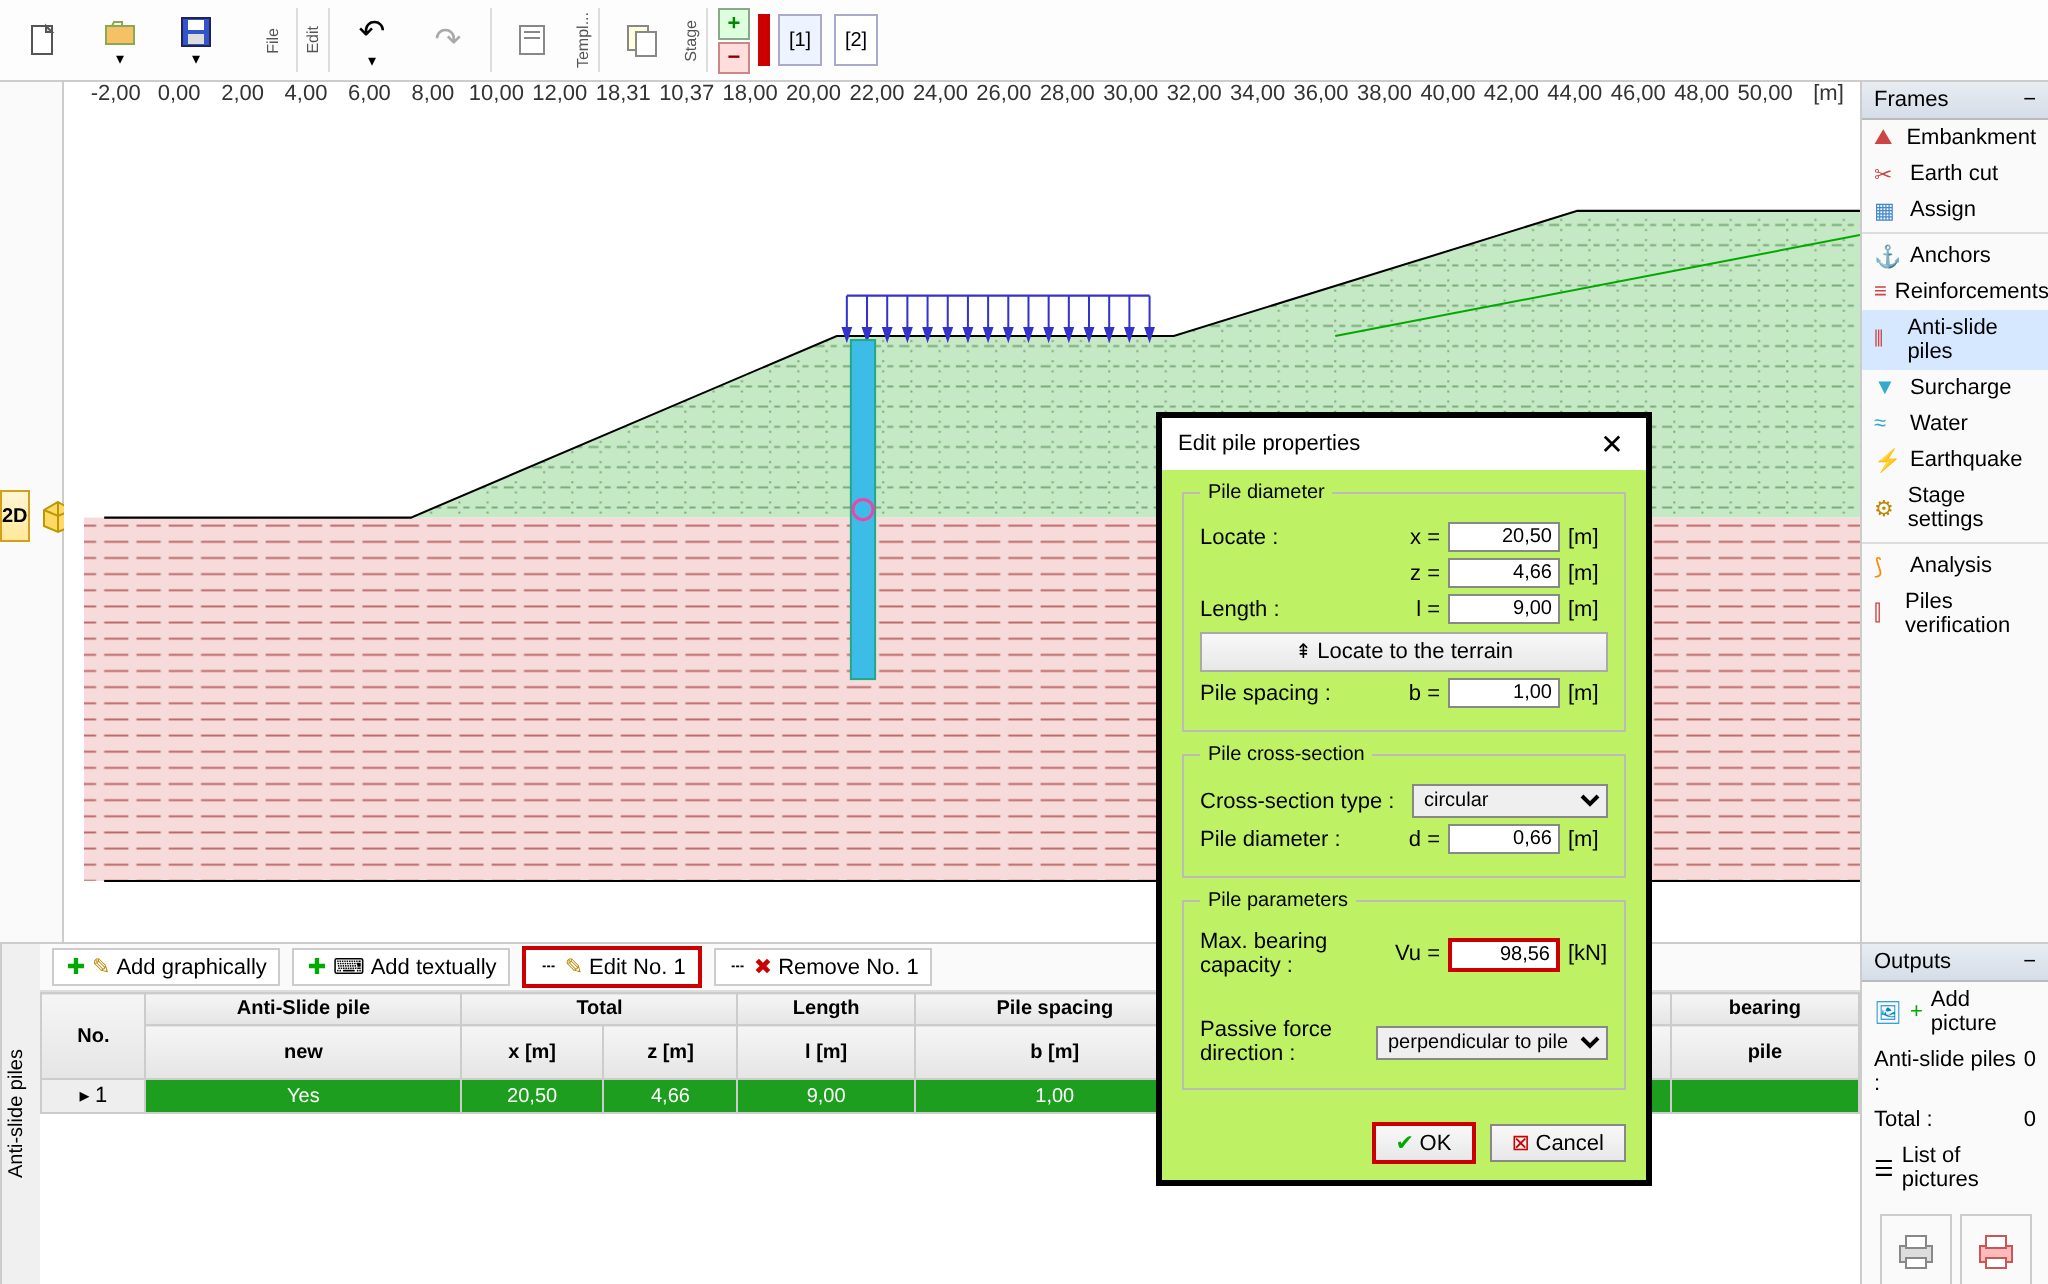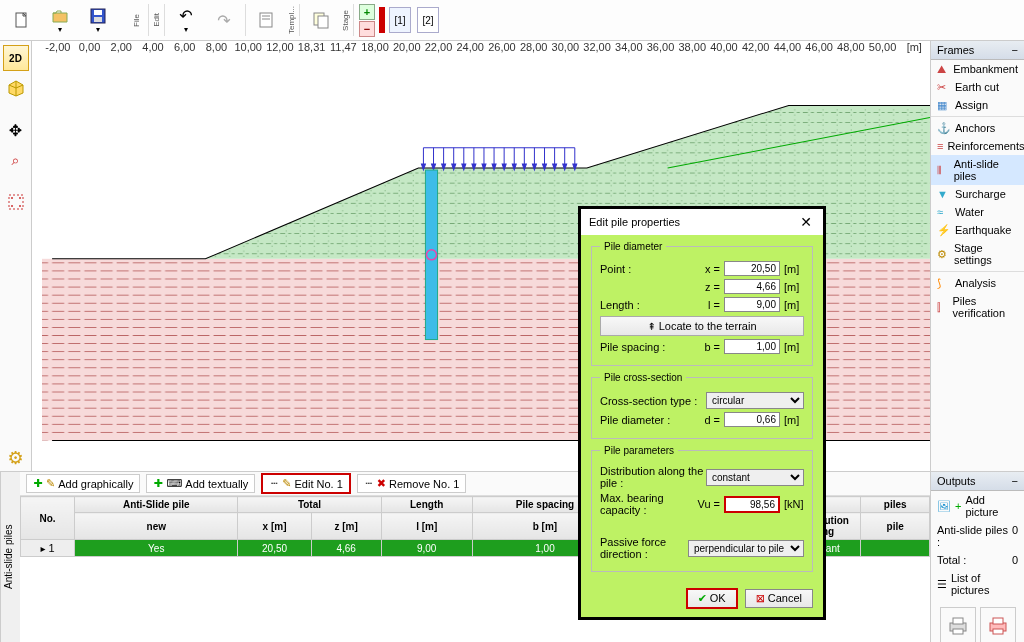--- a/index.html
+++ b/index.html
@@ -7,21 +7,21 @@
 
 .toolbar { height: 41px; background: #fdfdfd; border-bottom: 1px solid #ccc; display: flex; align-items: center; padding: 2px 4px; gap: 2px; }
 .toolbar-btn { width: 36px; height: 36px; display: flex; flex-direction: column; align-items: center; justify-content: center; border: 1px solid transparent; cursor: pointer; }
 .toolbar-label { font-size: 8px; color: #555; }
 .vsep { width: 1px; height: 32px; background: #ddd; margin: 0 1px; }
 .stage-btn { width: 22px; height: 26px; border: 1px solid #aac; background: #eef4ff; display: flex; align-items: center; justify-content: center; cursor: pointer; margin: 0 2px; font-size: 10px; }
 .stage-plus { width: 16px; height: 16px; border: 1px solid #8a8; background: #dfd; display: flex; align-items: center; justify-content: center; cursor: pointer; color: #080; font-weight: bold; }
 .red-bar { width: 6px; height: 26px; background: #c00; margin-left: 2px; }
 
 .main { display: flex; height: 430px; }
-.left-tools { width: 32px; background: #fafafa; border-right: 1px solid #ccc; display: flex; flex-direction: column; align-items: center; padding-top: 4px; gap: 4px; }
+.left-tools { width: 32px; background: #fafafa; border-right: 1px solid #ccc; display: flex; align-items: center; padding-top: 4px; gap: 4px; }
 .left-btn { width: 26px; height: 26px; border: 1px solid transparent; display: flex; align-items: center; justify-content: center; cursor: pointer; font-size: 14px; }
 .left-btn.active { border: 1px solid #d4a017; background: linear-gradient(#fff6d4, #ffe89a); }
 
 .canvas { flex: 1; position: relative; background: #fff; overflow: hidden; }
 .ruler-top { height: 16px; background: #fff; position: absolute; top: 0; left: 10px; right: 0; display: flex; font-size: 9px; color: #333; }
 .ruler-tick { width: 34px; text-align: center; }
 .drawing { position: absolute; top: 16px; left: 10px; right: 0; bottom: 0; }
 
 .right-pane { width: 94px; background: #fafafa; border-left: 1px solid #ccc; display: flex; flex-direction: column; }
 .pane-header { background: linear-gradient(#e8edf2, #d5dde8); padding: 3px 6px; font-weight: normal; border-bottom: 1px solid #bbb; display: flex; justify-content: space-between; align-items: center; }
@@ -166,21 +166,21 @@
     <div class="ruler-top" id="ruler">
         <div class="ruler-tick">-2,00</div>
         <div class="ruler-tick">0,00</div>
         <div class="ruler-tick">2,00</div>
         <div class="ruler-tick">4,00</div>
         <div class="ruler-tick">6,00</div>
         <div class="ruler-tick">8,00</div>
         <div class="ruler-tick">10,00</div>
         <div class="ruler-tick">12,00</div>
         <div class="ruler-tick">18,31</div>
-        <div class="ruler-tick">11,47</div>
+        <div class="ruler-tick">10,37</div>
         <div class="ruler-tick">18,00</div>
         <div class="ruler-tick">20,00</div>
         <div class="ruler-tick">22,00</div>
         <div class="ruler-tick">24,00</div>
         <div class="ruler-tick">26,00</div>
         <div class="ruler-tick">28,00</div>
         <div class="ruler-tick">30,00</div>
         <div class="ruler-tick">32,00</div>
         <div class="ruler-tick">34,00</div>
         <div class="ruler-tick">36,00</div>
@@ -341,21 +341,21 @@
       <table>
         <tbody>
             <tr>
           <th rowspan="2">No.</th>
           <th>Anti-Slide pile</th>
           <th colspan="2">Total</th>
           <th>Length</th>
           <th>Pile spacing</th>
           <th colspan="2">Cross-section</th>
           <th style="width:80px"></th>
-          <th>piles</th>
+          <th>bearing</th>
         </tr>
         <tr>
           <th>new</th>
           <th>x [m]</th>
           <th>z [m]</th>
           <th>l [m]</th>
           <th>b [m]</th>
           <th colspan="2"></th>
           <th>Distribution along</th>
           <th>pile</th>
@@ -419,21 +419,21 @@
 
 <div class="dialog">
   <div class="dialog-title">
     <span>Edit pile properties</span>
     <span class="dialog-close">✕</span>
   </div>
   <div class="dialog-body">
     <fieldset>
       <legend>Pile diameter</legend>
       <div class="form-row">
-          <span class="lbl">Point :</span>
+          <span class="lbl">Locate :</span>
           <span class="var">x =</span>
           <input type="text" value="20,50" style="">
           <span class="unit">[m]</span>
         </div>
       <div class="form-row">
           <span class="lbl"></span>
           <span class="var">z =</span>
           <input type="text" value="4,66" style="">
           <span class="unit">[m]</span>
         </div>
@@ -460,24 +460,20 @@
       <div class="form-row">
           <span class="lbl">Pile diameter :</span>
           <span class="var">d =</span>
           <input type="text" value="0,66" style="">
           <span class="unit">[m]</span>
         </div>
     </fieldset>
     <fieldset>
       <legend>Pile parameters</legend>
       <div class="form-row">
-          <span class="lbl">Distribution along the pile :</span>
-          <select><option>constant</option></select>
-        </div>
-      <div class="form-row">
           <span class="lbl">Max. bearing capacity :</span>
           <span class="var">Vu =</span>
           <input type="text" class="hl" value="98,56" style="">
           <span class="unit">[kN]</span>
         </div>
       <div style="height:14px"></div>
       <div class="form-row">
           <span class="lbl">Passive force direction :</span>
           <select style="width:116px"><option>perpendicular to pile</option></select>
         </div>

